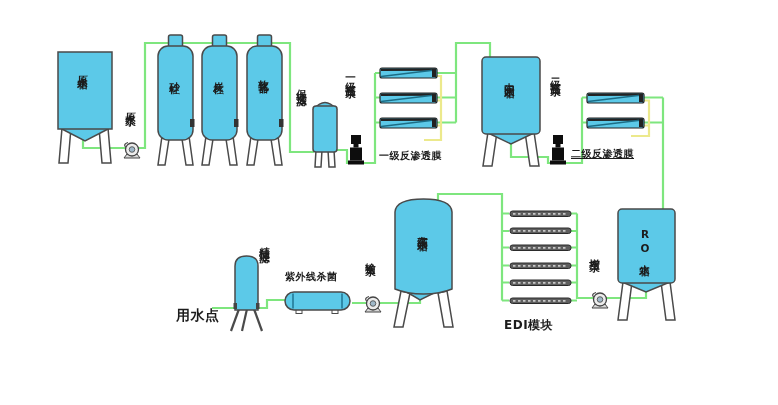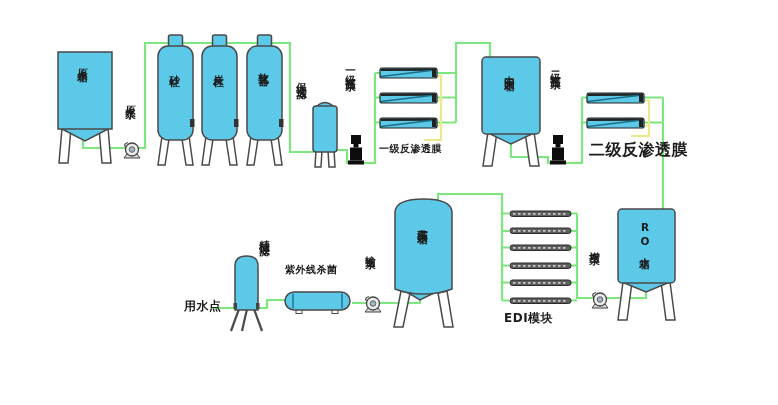--- a/index.html
+++ b/index.html
@@ -3,21 +3,21 @@
 <meta charset="utf-8">
 <style>
   html,body{margin:0;padding:0;background:#ffffff;}
   .canvas{
     position:relative;width:778px;height:405px;background:#ffffff;overflow:hidden;
     font-family:"DejaVu Sans","Liberation Sans",sans-serif;
   }
   .canvas svg{position:absolute;left:0;top:0;}
   .lbl{
     position:absolute;color:#1c1c1c;font-weight:bold;font-size:10.5px;line-height:1.15;
-    white-space:nowrap;user-select:none;
+    white-space:nowrap;user-select:none;margin-top:7px;
   }
   .vlbl{
     writing-mode:vertical-rl;text-orientation:upright;letter-spacing:2px;
   }
   .hlbl{letter-spacing:0.5px;}
 </style>
 </head>
 <body>
 
 <div class="canvas">
@@ -214,23 +214,23 @@
   <div class="lbl vlbl" style="left:77px;top:60px;">原水箱</div>
   <div class="lbl vlbl" style="left:125px;top:97px;">原水泵</div>
   <div class="lbl vlbl" style="left:169px;top:66px;">砂柱</div>
   <div class="lbl vlbl" style="left:213px;top:66px;">炭柱</div>
   <div class="lbl vlbl" style="left:258px;top:64px;">软化器</div>
   <div class="lbl vlbl" style="left:296px;top:74px;">保安过滤</div>
   <div class="lbl vlbl" style="left:345px;top:65px;">一级高压泵</div>
   <div class="lbl hlbl" style="left:379px;top:143px;font-size:10px;">一级反渗透膜</div>
   <div class="lbl vlbl" style="left:504px;top:67px;">中间水箱</div>
   <div class="lbl vlbl" style="left:550px;top:63px;">二级高压泵</div>
-  <div class="lbl hlbl" style="left:589px;top:141px;font-size:16px;">二级反渗透膜</div>
+  <div class="lbl hlbl" style="left:571px;top:141px;font-size:10px;text-decoration:underline;">二级反渗透膜</div>
   <div class="lbl vlbl" style="left:639px;top:221px;">RO水箱</div>
   <div class="lbl vlbl" style="left:589px;top:243px;">增压泵</div>
   <div class="lbl hlbl" style="left:504px;top:312px;font-size:12px;">EDI模块</div>
   <div class="lbl vlbl" style="left:417px;top:220px;">高纯水箱</div>
   <div class="lbl vlbl" style="left:365px;top:247px;">输送泵</div>
   <div class="lbl hlbl" style="left:285px;top:264px;font-size:10px;">紫外线杀菌</div>
   <div class="lbl vlbl" style="left:259px;top:231px;">精滤过滤</div>
-  <div class="lbl hlbl" style="left:184px;top:300px;font-size:12px;">用水点</div>
+  <div class="lbl hlbl" style="left:176px;top:300px;font-size:14px;">用水点</div>
 
 </div>
 
 </body></html>

